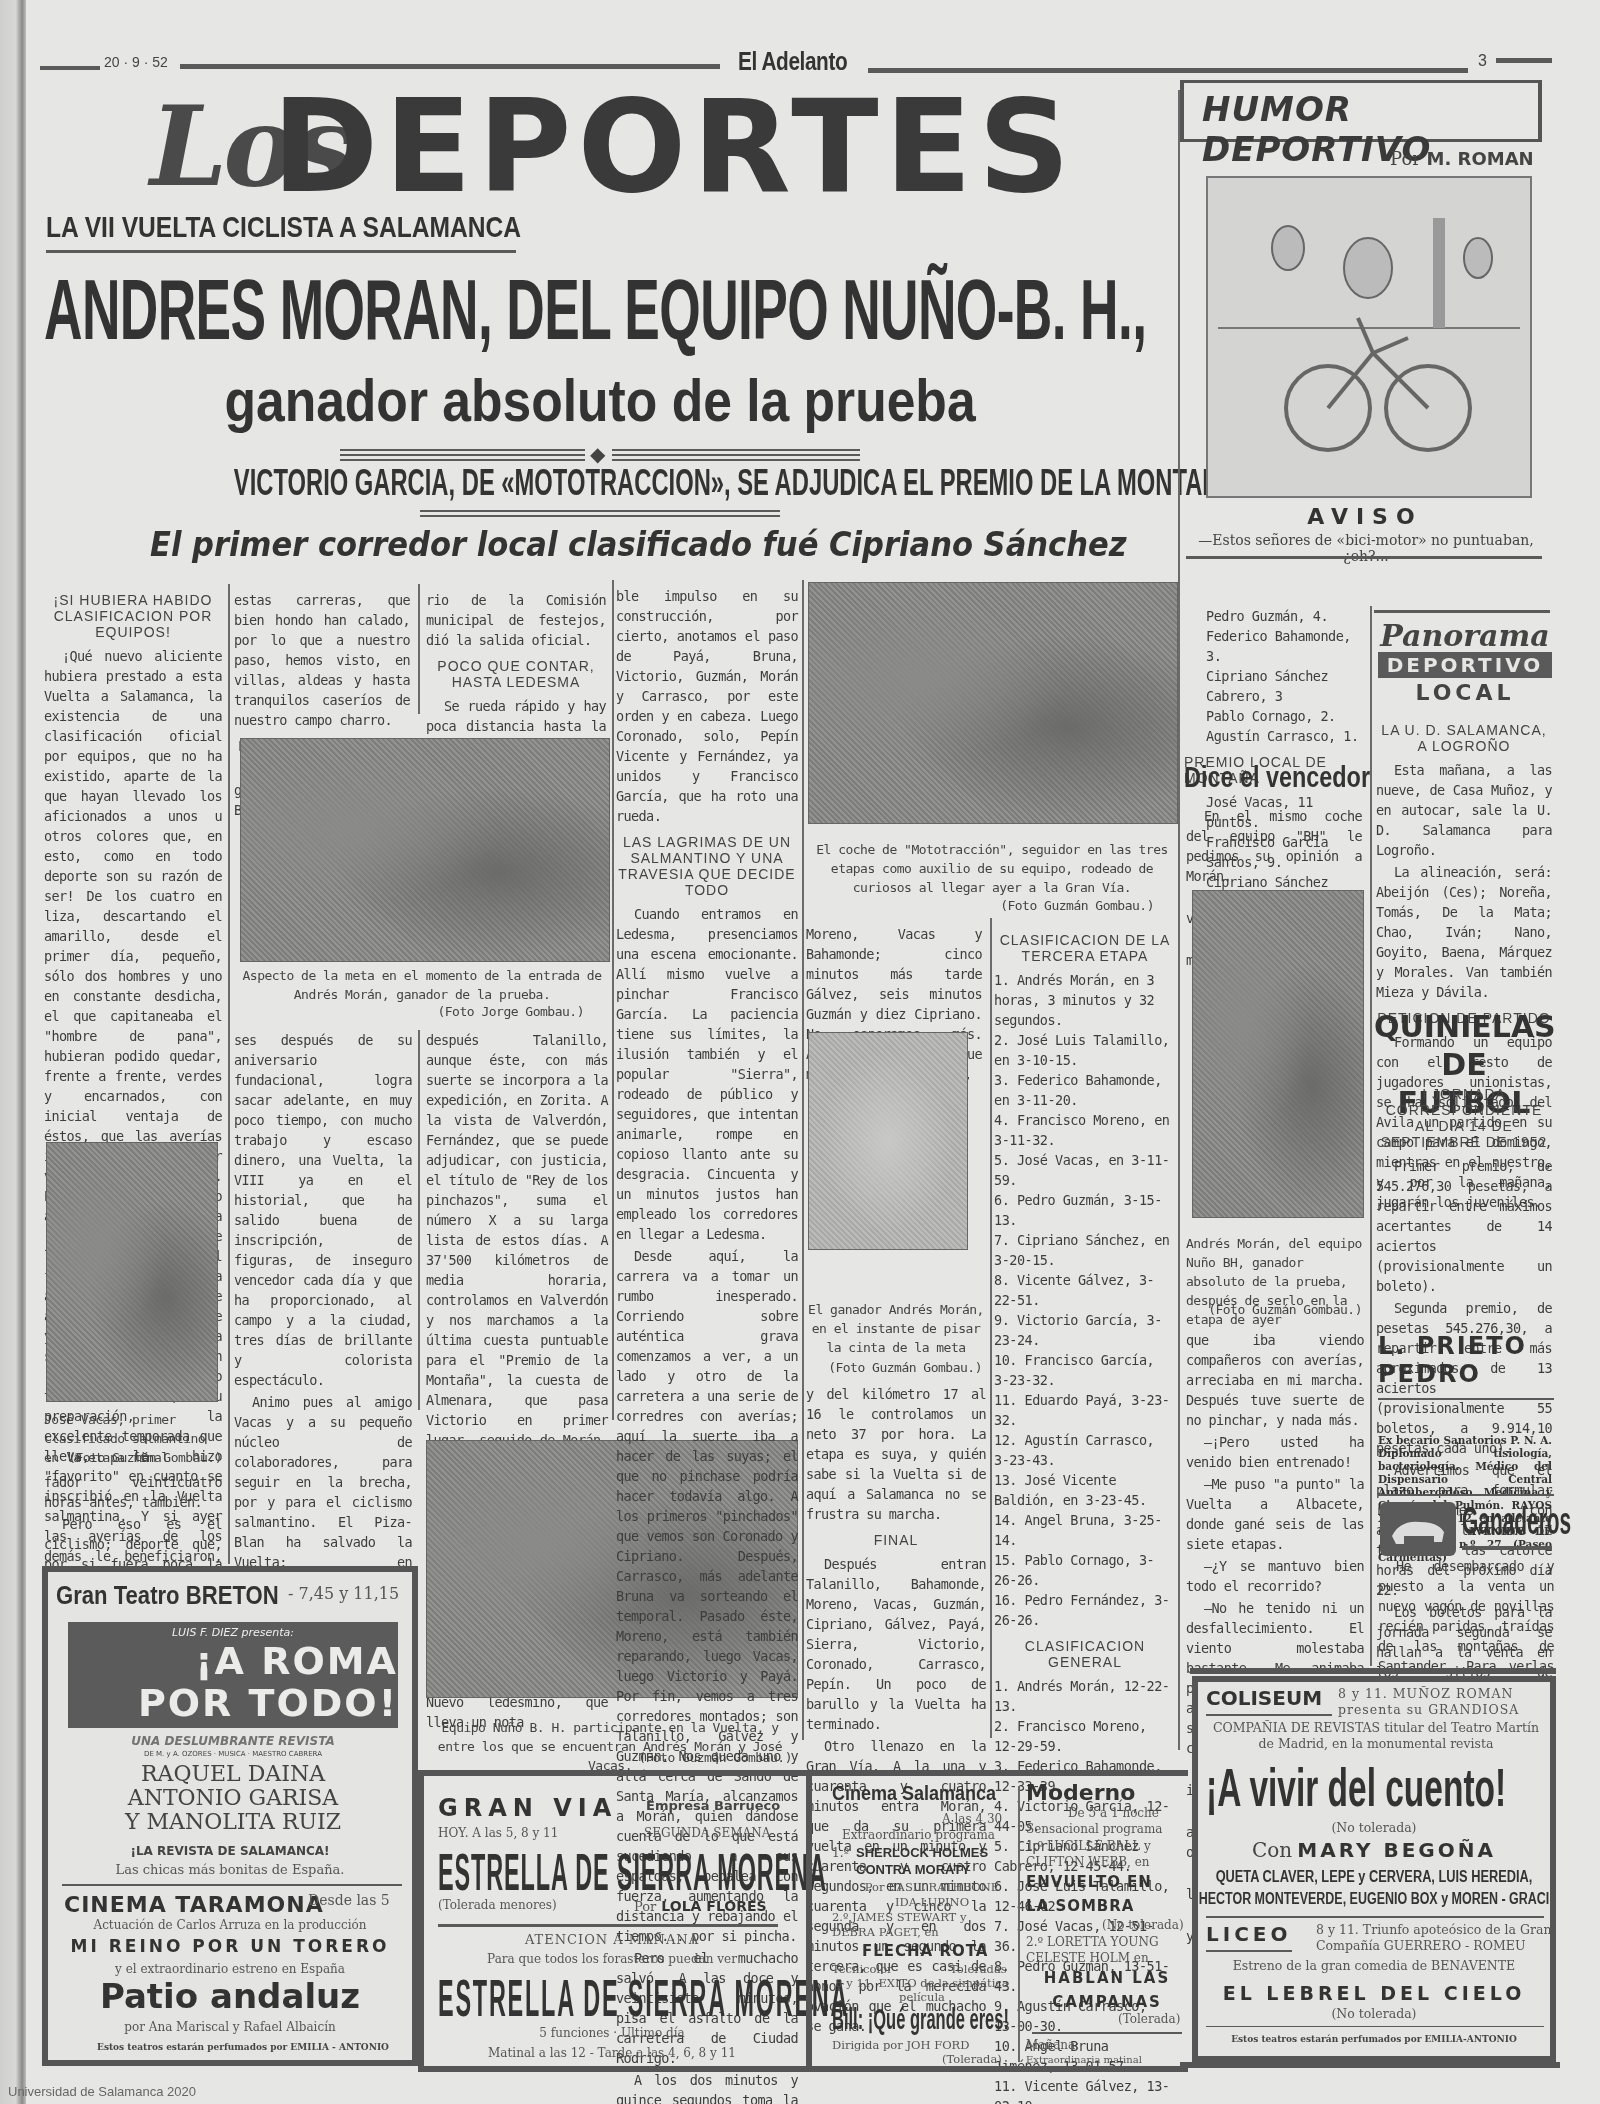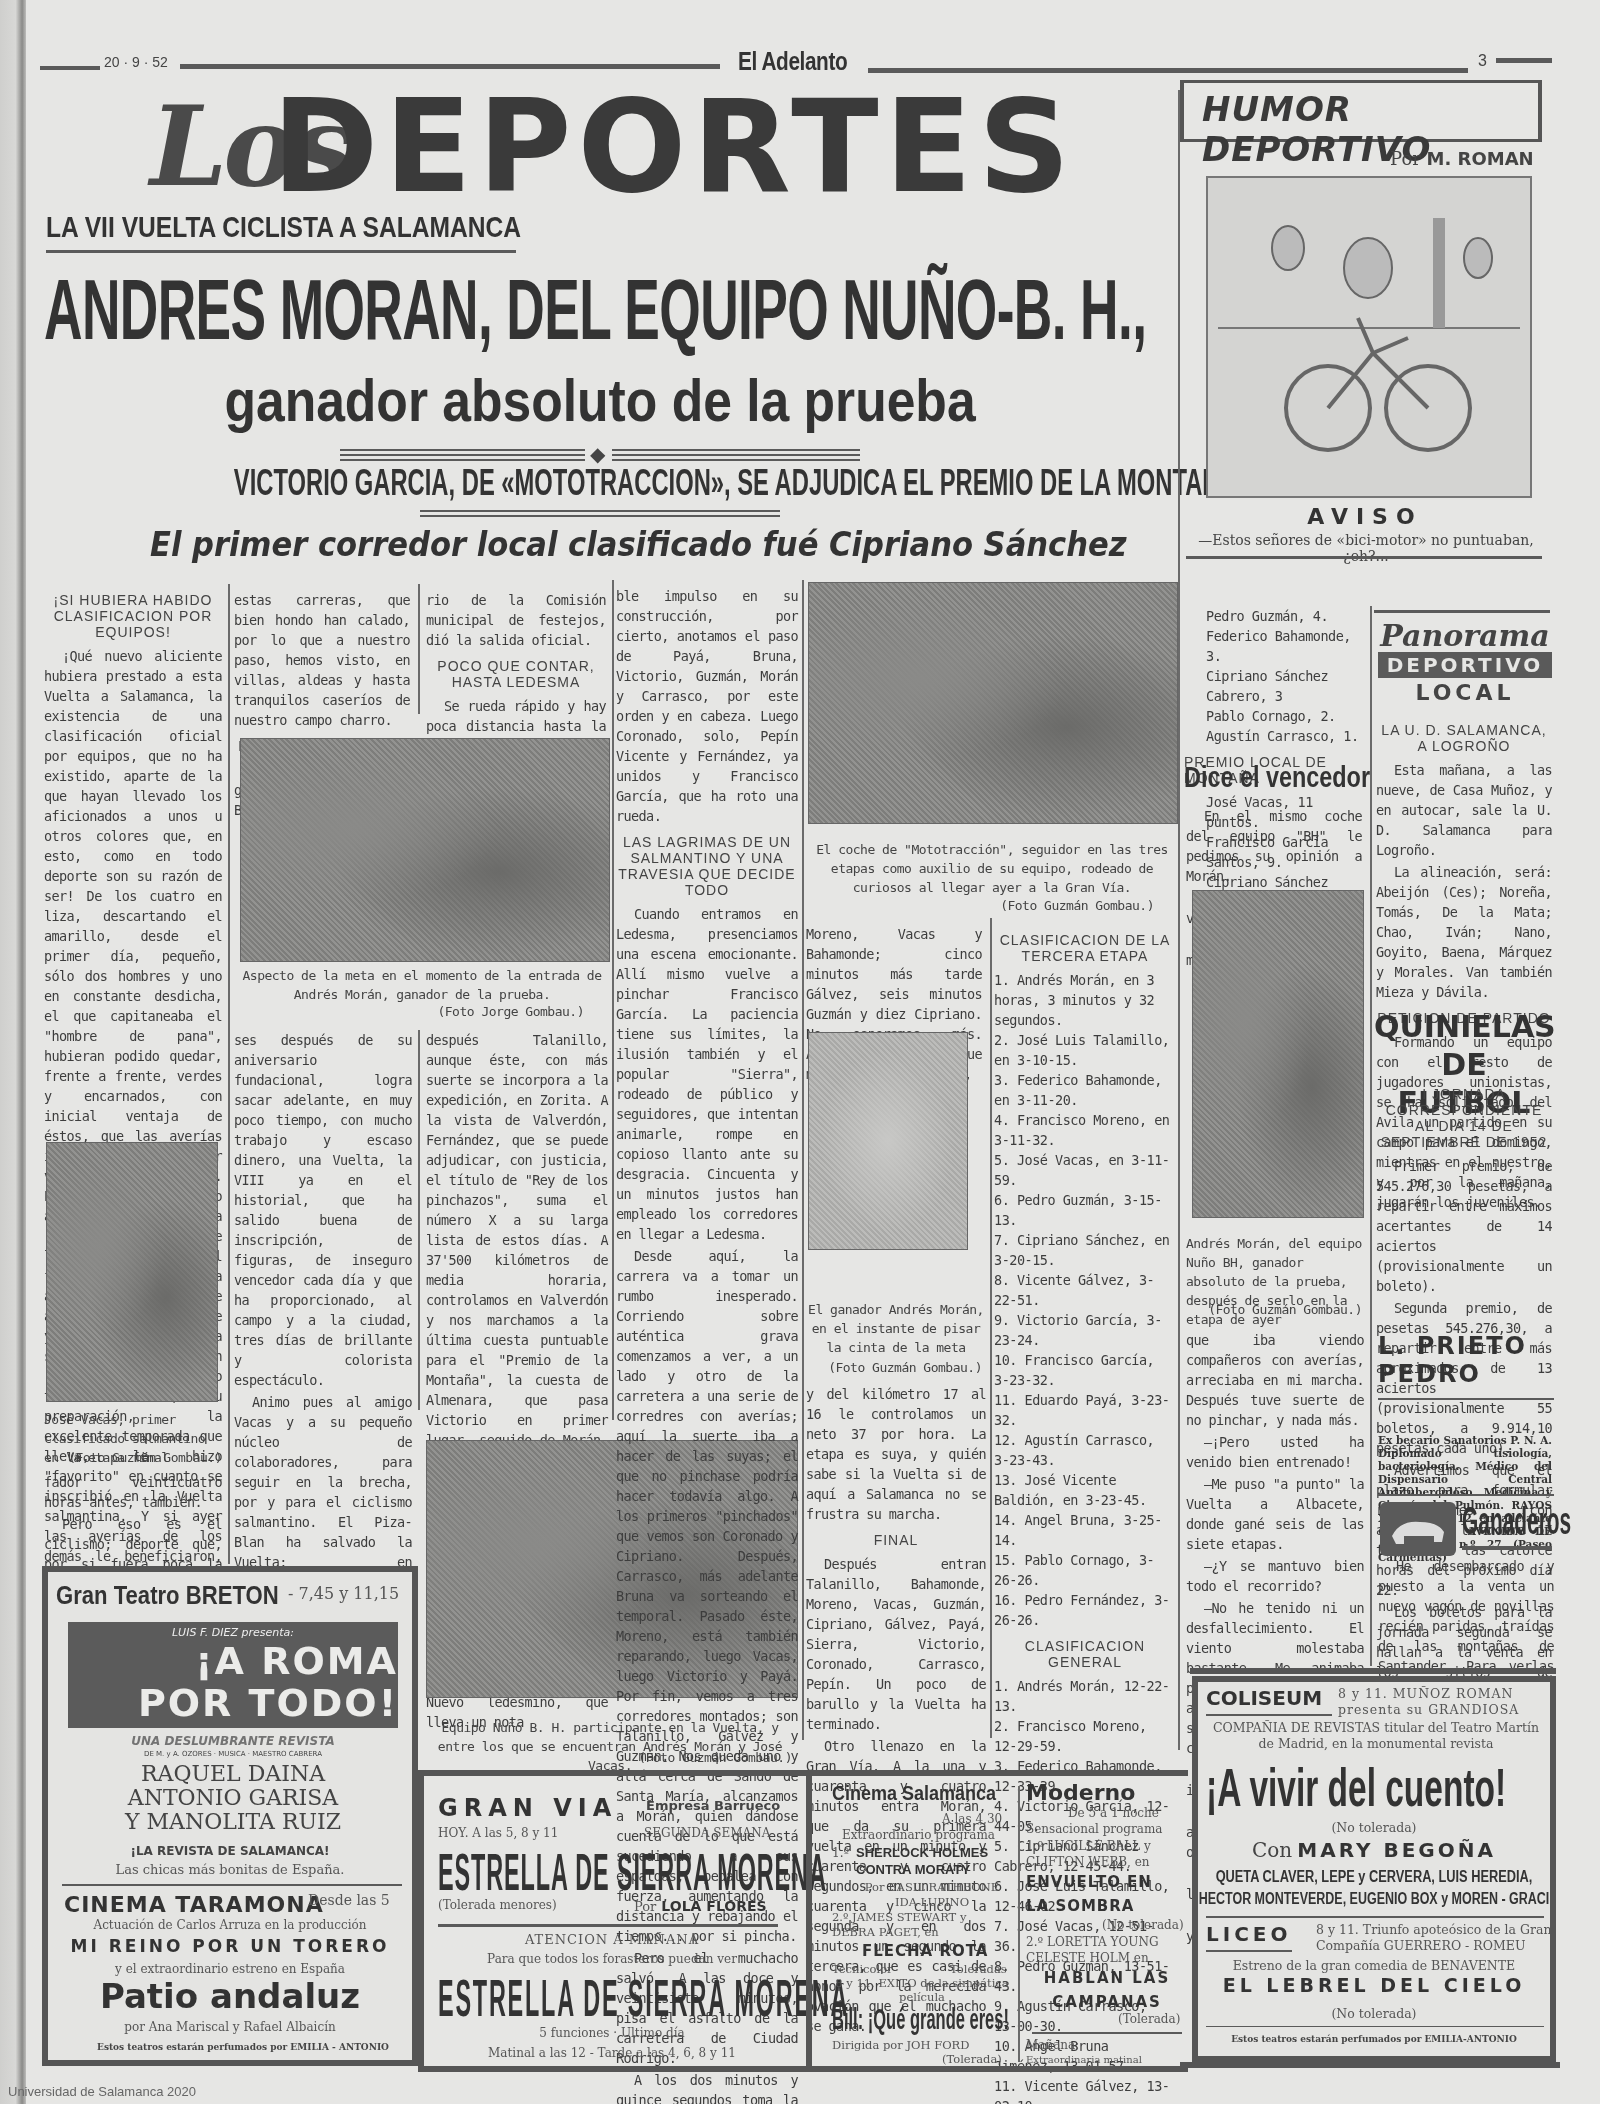--- a/index.html
+++ b/index.html
@@ -407,20 +407,20 @@
     <span class="ad-serif" style="font-size:20px;color:#444;">Con</span>
     <span class="ad-sans" style="font-size:20px;letter-spacing:3px;">MARY BEGOÑA</span>
   </div>
   <div class="abs center ad-cond" style="left:-40px;top:186px;width:432px;font-size:16px;transform:scaleX(.8);">QUETA CLAVER, LEPE y CERVERA, LUIS HEREDIA,</div>
   <div class="abs center ad-cond" style="left:-50px;top:208px;width:452px;font-size:16px;transform:scaleX(.78);">HECTOR MONTEVERDE, EUGENIO BOX y MOREN - GRACI</div>
   <div class="abs rule" style="left:8px;top:234px;width:338px;height:2px;"></div>
   <div class="abs ad-sans" style="left:8px;top:240px;font-size:20px;letter-spacing:4px;">LICEO</div>
   <div class="abs rule" style="left:8px;top:268px;width:86px;height:2px;"></div>
   <div class="abs ad-serif" style="left:118px;top:240px;width:236px;font-size:12.5px;line-height:16px;">8 y 11. Triunfo apoteósico de la Gran Compañía GUERRERO - ROMEU</div>
   <div class="abs center ad-serif" style="left:0;top:276px;width:352px;font-size:12.5px;">Estreno de la gran comedia de BENAVENTE</div>
-  <div class="abs center ad-sans" style="left:0;top:292px;width:352px;font-size:19px;letter-spacing:4px;">EL LEBREL DEL CIELO</div>
+  <div class="abs center ad-sans" style="left:0;top:300px;width:352px;font-size:19px;letter-spacing:4px;">EL LEBREL DEL CIELO</div>
   <div class="abs center ad-serif" style="left:0;top:324px;width:352px;font-size:12.5px;">(No tolerada)</div>
   <div class="abs rule" style="left:8px;top:344px;width:338px;height:1px;"></div>
   <div class="abs center" style="left:0;top:352px;width:352px;font:bold 9px 'DejaVu Serif',serif;color:#444;">Estos teatros estarán perfumados por EMILIA-ANTONIO</div>
 </div>
 <div class="abs rule-thick rule" style="left:1180px;top:2062px;width:380px;"></div>
 
 <div class="abs watermark" style="left:8px;top:2084px;">Universidad de Salamanca 2020</div>
 
 </body></html>

